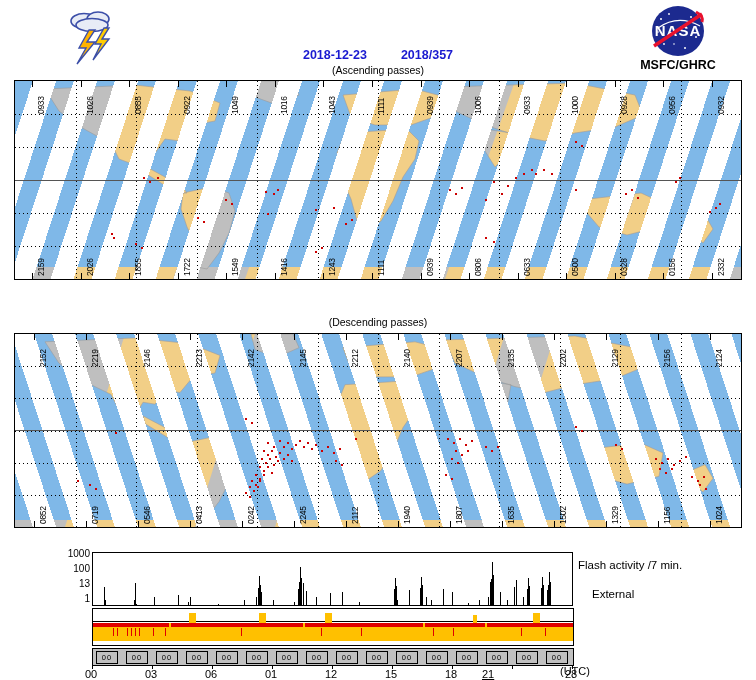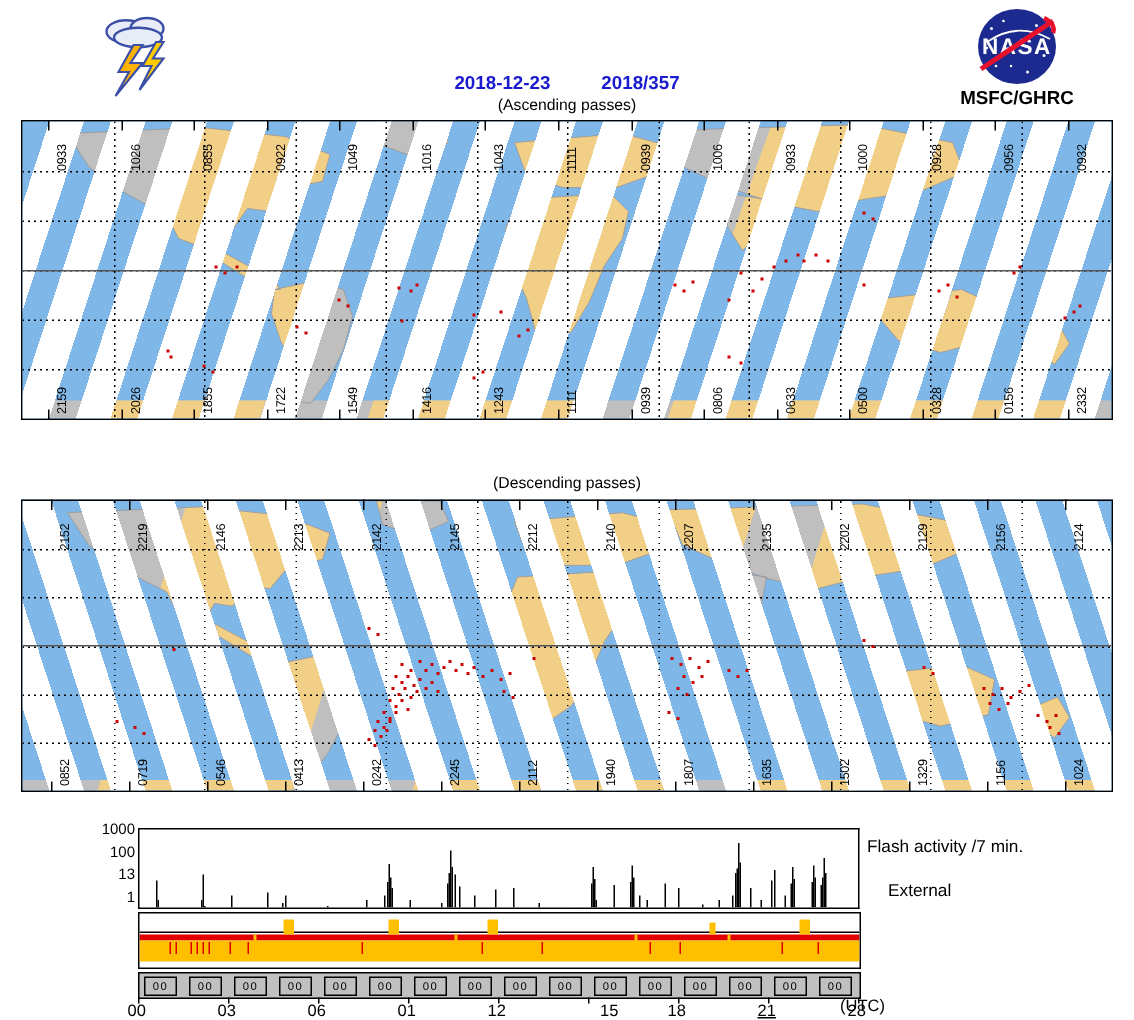--- a/index.html
+++ b/index.html
@@ -648,25 +648,25 @@
       <div class="xt" style="left:-7px;">00</div>
       <div class="xtick" style="left:60px;"></div>
       <div class="xt" style="left:53px;">03</div>
       <div class="xtick" style="left:120px;"></div>
       <div class="xt" style="left:113px;">06</div>
       <div class="xtick" style="left:180px;"></div>
       <div class="xt" style="left:173px;">01</div>
       <div class="xtick" style="left:240px;"></div>
       <div class="xt" style="left:233px;">12</div>
       <div class="xtick" style="left:300px;"></div>
-      <div class="xt" style="left:308px;">15</div>
+      <div class="xt" style="left:293px;">15</div>
       <div class="xtick" style="left:360px;"></div>
       <div class="xt" style="left:353px;">18</div>
       <div class="xtick" style="left:420px;"></div>
-      <div class="xt" style="left:413px;text-decoration:underline;">21</div>
+      <div class="xt" style="left:390px;text-decoration:underline;">21</div>
       <div class="xtick" style="left:480px;"></div>
       <div class="xt" style="left:473px;">28</div>
     </div>
   <div id="utc-lab">(UTC)</div>
 
   <div id="legend">
     <div class="title">Flash activity /7 min.</div>
     <div class="st-item">External</div>
   </div>
 </div>

